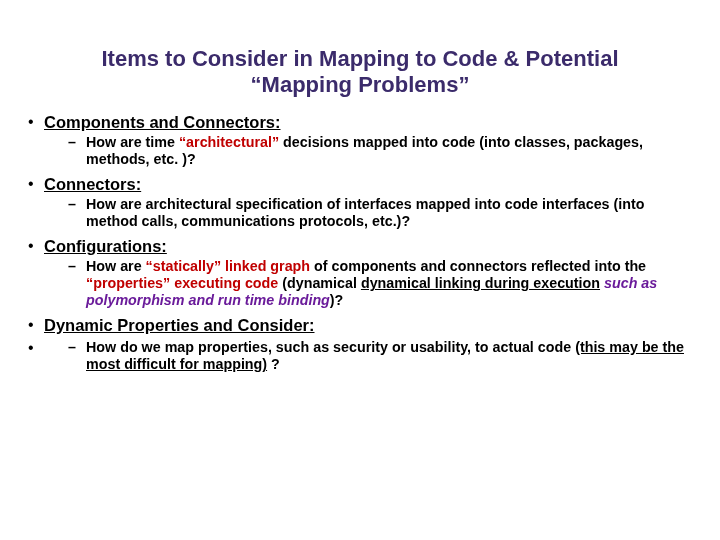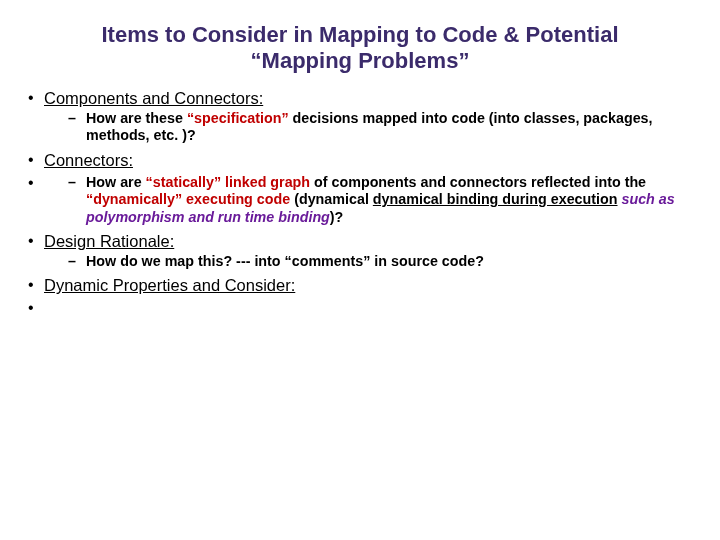--- a/index.html
+++ b/index.html
@@ -8,20 +8,21 @@
     width: 720px;
     height: 540px;
     background: #ffffff;
     font-family: Arial, Helvetica, sans-serif;
     color: #000;
     overflow: hidden;
   }
   .slide {
     box-sizing: border-box;
     padding: 18px 22px 10px 22px;
+    margin-top: 24px;
   }
   .title {
     text-align: center;
     font-weight: bold;
     font-size: 22px;
     color: #3b2b6b;
     line-height: 1.2;
     margin: 4px 40px 14px 40px;
   }
   ul.top {
@@ -36,21 +37,21 @@
   }
   ul.top > li::before {
     content: "•";
     position: absolute;
     left: 6px;
     top: 0;
     font-size: 16px;
     color: #000;
   }
   .heading {
-    font-weight: normal;
+    font-weight: bold;
     font-size: 16.5px;
     color: #000;
   }
   .heading.underline { text-decoration: underline; }
   ul.sub {
     list-style: none;
     margin: 2px 0 6px 0;
     padding: 0 0 0 24px;
   }
   ul.sub > li {
@@ -77,45 +78,48 @@
 
 <div class="slide">
   <div class="title">Items to Consider in Mapping to Code &amp; Potential “Mapping Problems”</div>
 
   <ul class="top">
 
     <li>
       <span class="heading underline">Components and Connectors:</span>
       <ul class="sub">
         <li>
-          <span>How are these </span><span class="red">“specification”</span><span> decisions mapped into code (into classes, packages, methods, etc. )?</span>
+          <span>How are time </span><span class="red">“architectural”</span><span> decisions mapped into code (into classes, packages, methods, etc. )?</span>
         </li>
       </ul>
     </li>
 
     <li>
       <span class="heading underline">Connectors:</span>
+      <ul class="sub">
+        <li>How are architectural specification of interfaces mapped into code interfaces (into method calls, communications protocols, etc.)?</li>
+      </ul>
     </li>
 
     <li>
+      <span class="heading underline">Configurations:</span>
       <ul class="sub">
         <li>
-          <span>How are </span><span class="red">“statically” linked graph</span><span> of components and connectors reflected into the </span><span class="red">“dynamically” executing code</span><span> (dynamical </span><span class="uline">dynamical binding during execution</span><span class="purple"> such as polymorphism and run time binding</span><span>)?</span>
+          <span>How are </span><span class="red">“statically” linked graph</span><span> of components and connectors reflected into the </span><span class="red">“properties” executing code</span><span> (dynamical </span><span class="uline">dynamical linking during execution</span><span class="purple"> such as polymorphism and run time binding</span><span>)?</span>
         </li>
       </ul>
     </li>
 
-    <li>
-      <span class="heading underline">Design Rationale:</span>
-      <ul class="sub">
-        <li>How do we map this? ---  into “comments” in source code?</li>
-      </ul>
-    </li>
 
     <li>
       <span class="heading underline">Dynamic Properties and Consider:</span>
     </li>
 
     <li>
+      <ul class="sub">
+        <li>
+          <span>How do we map properties, such as security or usability, to actual code </span><span class="uline">(this may be the most difficult for mapping)</span><span> ?</span>
+        </li>
+      </ul>
     </li>
 
   </ul>
 </div>
 
 </body></html>

